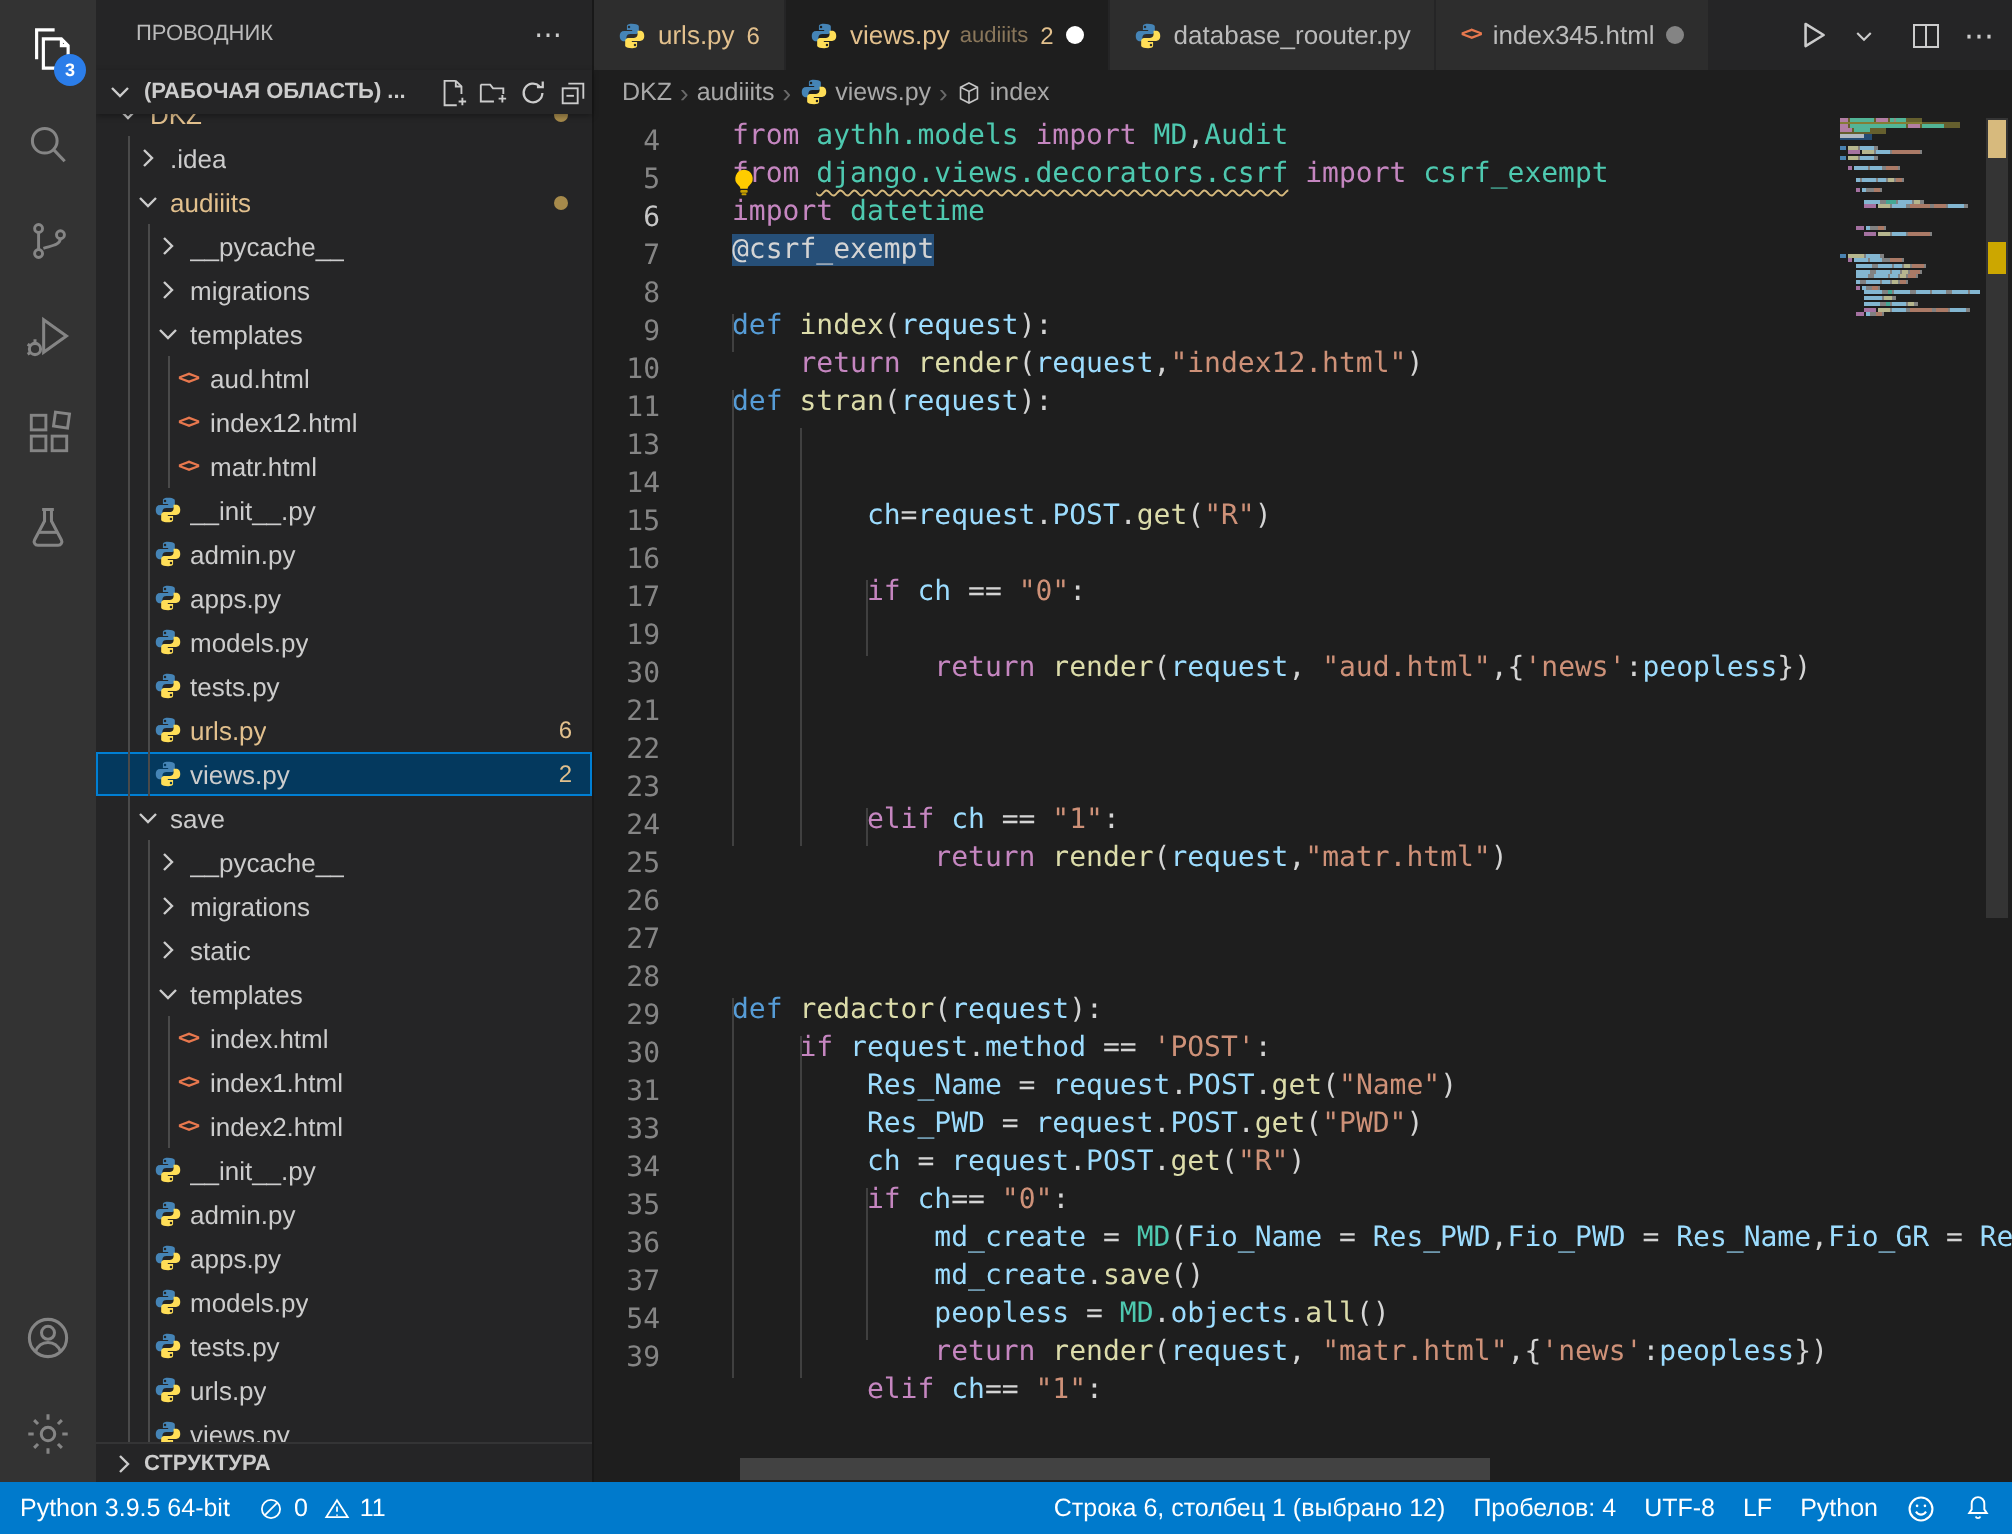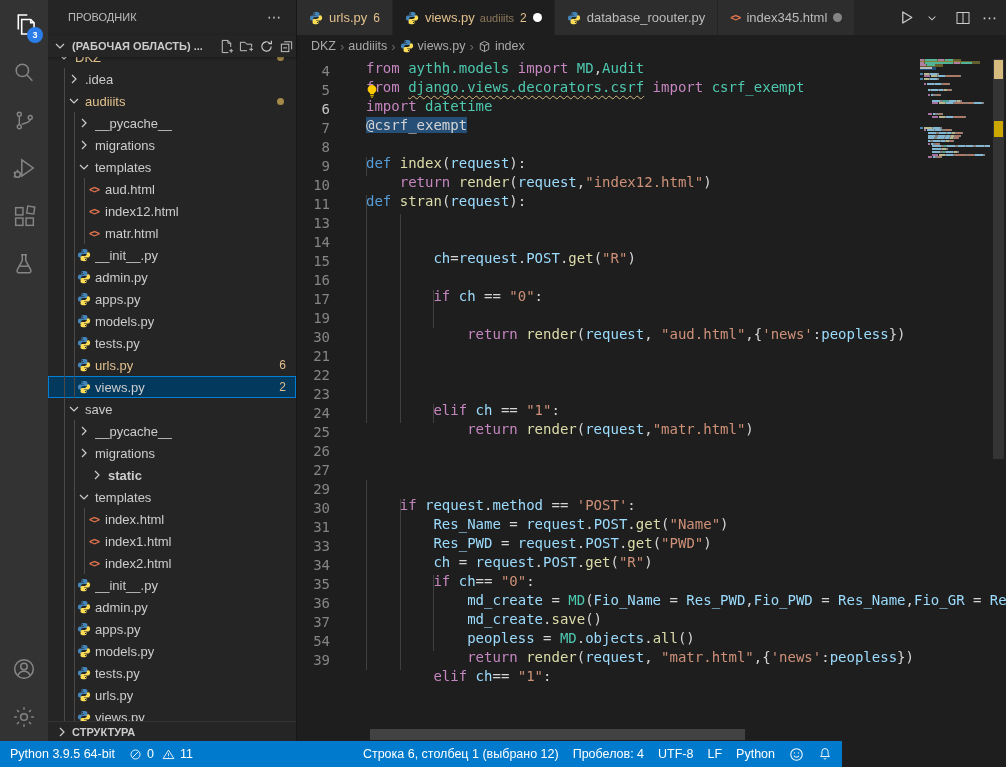--- a/index.html
+++ b/index.html
@@ -77,21 +77,21 @@
   .tk-clw{color:#4EC9B0;text-decoration:underline wavy #D7BA7D 1px;text-underline-offset:3px;}
   .lightbulb { position:absolute; left:68px; top:27px; z-index:4; }
   .minimap { position:absolute; left:623px; top:0; width:70px; height:684px; overflow:hidden; z-index:3; }
   .mm-hl { position:absolute; left:0; height:3px; }
   .mm-bar { position:absolute; height:2px; opacity:.8; }
   .overview { position:absolute; right:0; top:0; width:16px; height:684px; z-index:3; }
   .ov-slider { position:absolute; left:3px; top:2px; width:11px; height:400px; background:rgba(121,121,121,.25); }
   .ov-mark { position:absolute; left:4px; width:9px; }
 
   
-  .statusbar { position:absolute; left:0; bottom:0; width:842px; height:26px; background:#007ACC; color:#ffffff;
+  .statusbar { position:absolute; left:0; bottom:0; width:1006px; height:26px; background:#007ACC; color:#ffffff;
                display:flex; align-items:center; font-size:12.5px; padding:0 10px; z-index:6; }
   .sb-left, .sb-right { display:flex; align-items:center; gap:14px; height:100%; }
   .sb-right { margin-left:auto; }
   .sb-item { display:inline-flex; align-items:center; gap:5px; cursor:pointer; white-space:nowrap; height:100%; }
 </style>
 </head>
 <body>
 
 <div id="root">
 
@@ -372,21 +372,21 @@
         </div>
         <div class="trow" style="padding-left: 28px;">
           <span class="slot">
             <svg width="16" height="16" viewBox="0 0 16 16" fill="none" stroke="#cccccc" stroke-width="1.2">
               <path d="M6 4l4 4-4 4"></path>
             </svg>
           </span>
           <span class="lbl">migrations</span>
           <span class="sp"></span>
         </div>
-        <div class="trow" style="padding-left: 41px; font-weight: bold;">
+        <div class="trow" style="padding-left: 28px;">
           <span class="slot">
             <svg width="16" height="16" viewBox="0 0 16 16" fill="none" stroke="#cccccc" stroke-width="1.2">
               <path d="M6 4l4 4-4 4"></path>
             </svg>
           </span>
           <span class="lbl">static</span>
           <span class="sp"></span>
         </div>
         <div class="trow" style="padding-left: 28px;">
           <span class="slot">
@@ -709,20 +709,24 @@
             <span class="cnum">25</span>
             <span class="ctext"></span>
           </div>
           <div class="cline">
             <span class="cnum">26</span>
             <span class="ctext"></span>
           </div>
           <div class="cline">
             <span class="cnum">27</span>
             <span class="ctext"></span>
+          </div>
+          <div class="cline">
+            <span class="cnum">28</span>
+            <span class="ctext"><span class="tk-df">def</span><span class="tk-pl"> </span><span class="tk-fn">redactor</span><span class="tk-pl">(</span><span class="tk-vr">request</span><span class="tk-pl">):</span></span>
           </div>
           <div class="cline">
             <div class="cguide" style="left: 69px;"></div>
             <span class="cnum">29</span>
             <span class="ctext"><span class="tk-pl">    </span><span class="tk-kw">if</span><span class="tk-pl"> </span><span class="tk-vr">request</span><span class="tk-pl">.</span><span class="tk-vr">method</span><span class="tk-pl"> == </span><span class="tk-st">'POST'</span><span class="tk-pl">:</span></span>
           </div>
           <div class="cline">
             <div class="cguide" style="left: 69px;"></div>
             <div class="cguide" style="left: 102.715px;"></div>
             <span class="cnum">30</span>

